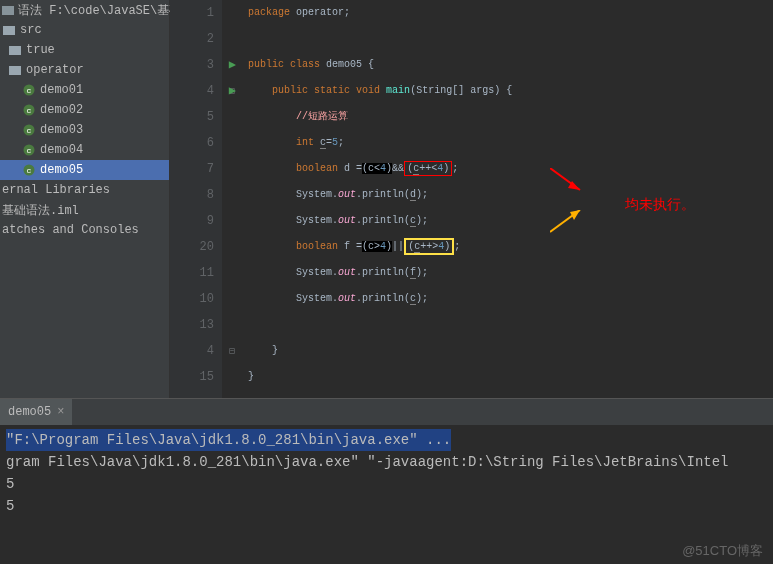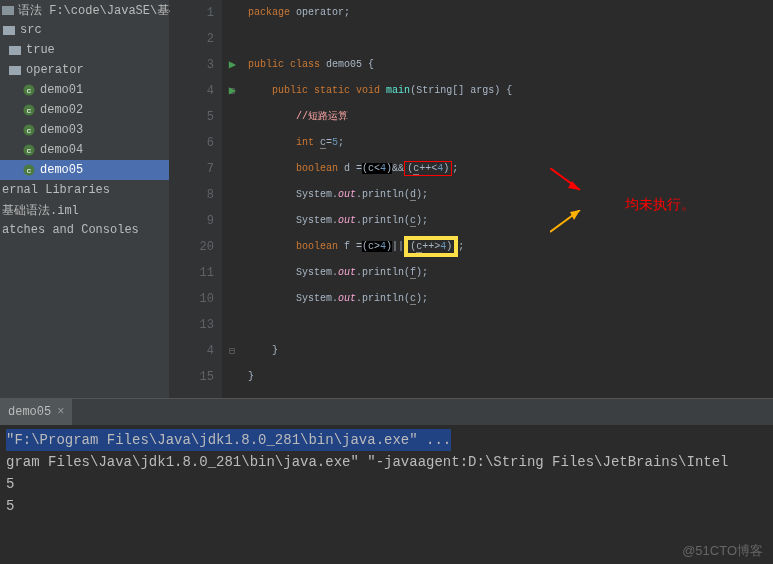--- a/index.html
+++ b/index.html
@@ -40,21 +40,21 @@
 .fold-col .fm { height: 26px; display: flex; align-items: center; justify-content: center; color: #606366; font-size: 10px; }
 .code { flex: 1; padding-left: 6px; }
 .code .cl { height: 26px; line-height: 26px; white-space: pre; font-size: 10px; }
 .kw { color: #cc7832; }
 .mth { color: #5eead4; }
 .cmt { color: #fca5a5; }
 .num { color: #6897bb; }
 .st { color: #f9a8d4; font-style: italic; margin-top: 8px; }
 .var-u { border-bottom: 1px solid #808080; }
 .box-red { border: 1px solid #ff0000; padding: 1px 2px; margin-top: 20px; }
-.box-yellow { border: 4px solid #fde047; padding: 1px 2px; }
+.box-yellow { border: 2px solid #fde047; padding: 1px 2px; }
 .hl { background: #000000; }
 .note-red { color: #ff0000; font-family: sans-serif; font-size: 14px; margin-left: 25px; }
 .arrow-svg { position: absolute; }
 .console {
   position: absolute; left: 0; right: 0; top: 398px; bottom: 0;
   background: #2b2b2b; border-top: 1px solid #555;
 }
 .tab-bar {
   height: 26px; background: #3c3f41;
   display: flex; align-items: center;

